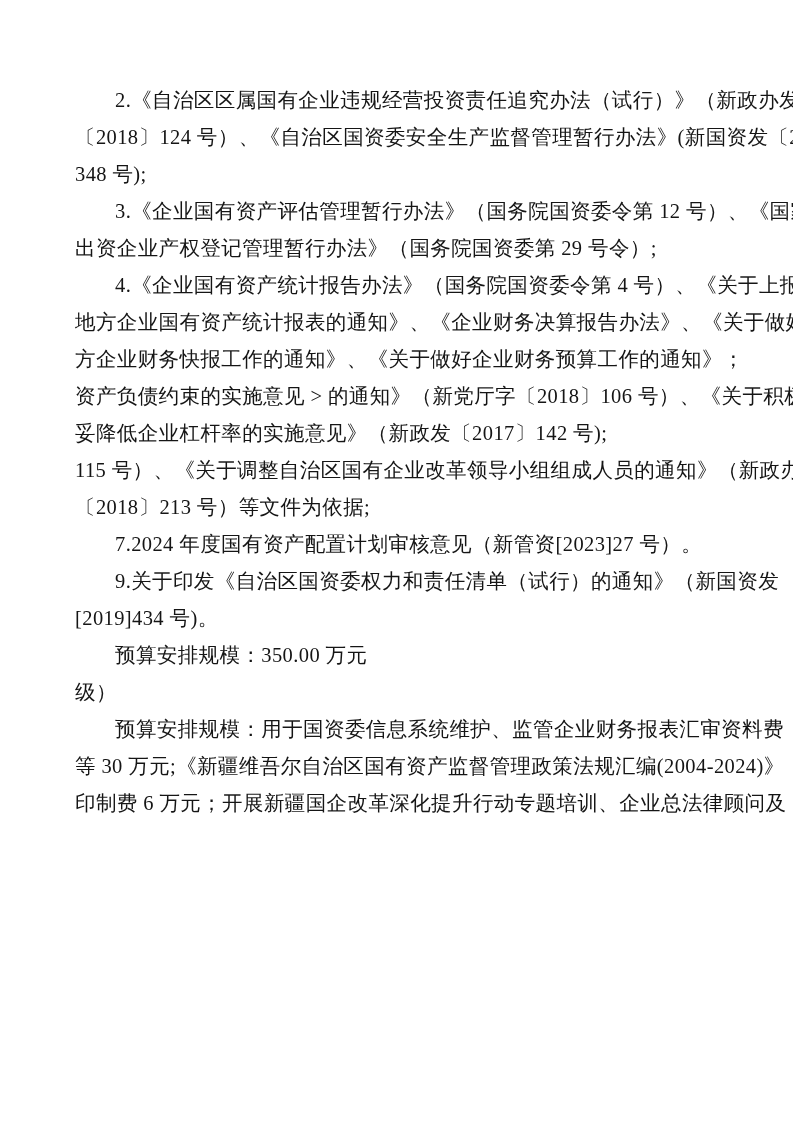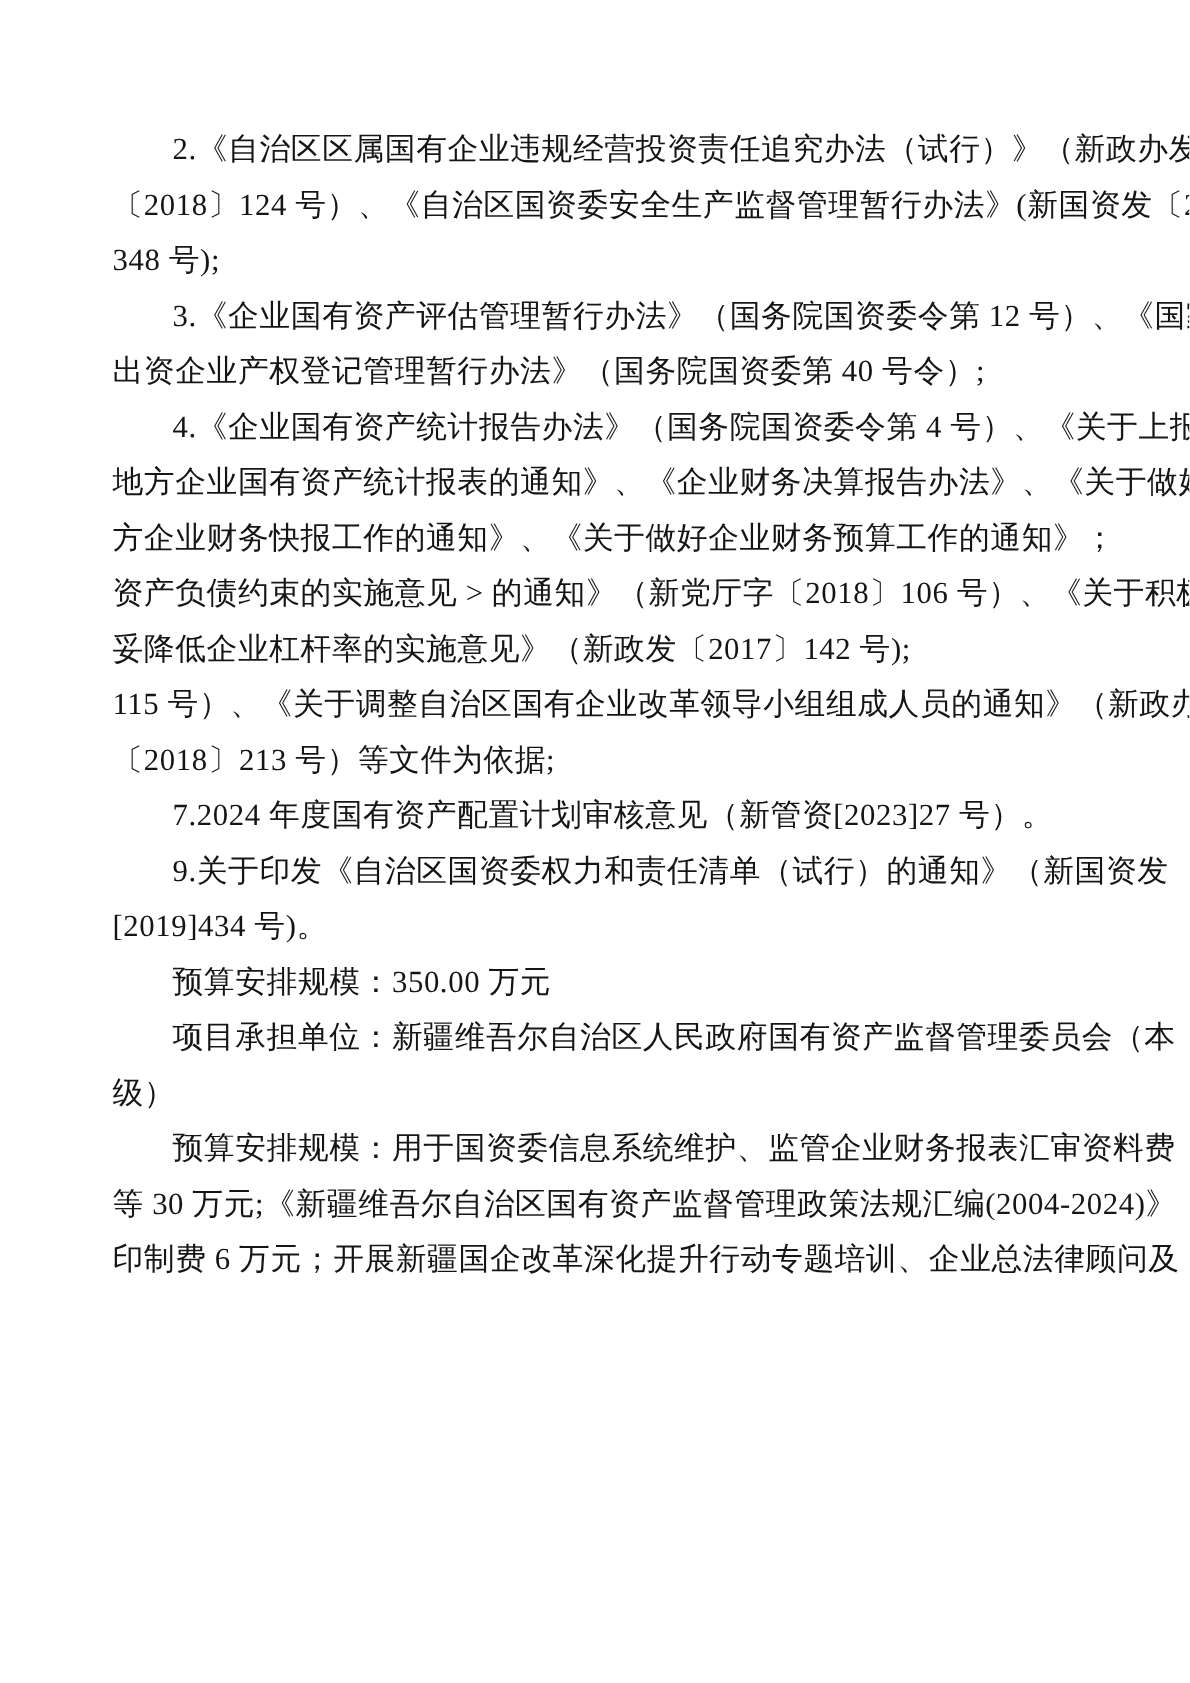--- a/index.html
+++ b/index.html
@@ -45,21 +45,21 @@
 
 <div class="page">
   <div class="content" id="doc-body">
       <div class="para">
         <div class="line indent">2.《自治区区属国有企业违规经营投资责任追究办法（试行）》（新政办发</div>
         <div class="line">〔2018〕124 号）、《自治区国资委安全生产监督管理暂行办法》(新国资发〔2015〕</div>
         <div class="line">348 号);</div>
       </div>
       <div class="para">
         <div class="line indent">3.《企业国有资产评估管理暂行办法》（国务院国资委令第 12 号）、《国家</div>
-        <div class="line">出资企业产权登记管理暂行办法》（国务院国资委第 40 号令）;</div>
+        <div class="line">出资企业产权登记管理暂行办法》（国务院国资委第 29 号令）;</div>
       </div>
       <div class="para">
         <div class="line indent">4.《企业国有资产统计报告办法》（国务院国资委令第 4 号）、《关于上报</div>
         <div class="line">地方企业国有资产统计报表的通知》、《企业财务决算报告办法》、《关于做好地</div>
         <div class="line">方企业财务快报工作的通知》、《关于做好企业财务预算工作的通知》；</div>
       </div>
       <div class="para">
         <div class="line">资产负债约束的实施意见 &gt; 的通知》（新党厅字〔2018〕106 号）、《关于积极稳</div>
         <div class="line">妥降低企业杠杆率的实施意见》（新政发〔2017〕142 号);</div>
       </div>
@@ -71,21 +71,20 @@
         <div class="line indent">7.2024 年度国有资产配置计划审核意见（新管资[2023]27 号）。</div>
       </div>
       <div class="para">
         <div class="line indent">9.关于印发《自治区国资委权力和责任清单（试行）的通知》（新国资发</div>
         <div class="line">[2019]434 号)。</div>
       </div>
       <div class="para">
         <div class="line indent">预算安排规模：350.00 万元</div>
       </div>
       <div class="para">
-        <div class="line indent">项目承担单位：新疆维吾尔自治区人民政府国有资产监督管理委员会（本</div>
         <div class="line">级）</div>
       </div>
       <div class="para">
         <div class="line indent">预算安排规模：用于国资委信息系统维护、监管企业财务报表汇审资料费</div>
         <div class="line">等 30 万元;《新疆维吾尔自治区国有资产监督管理政策法规汇编(2004-2024)》</div>
         <div class="line">印制费 6 万元；开展新疆国企改革深化提升行动专题培训、企业总法律顾问及</div>
       </div>
     </div>
   <div class="pagenum">25</div>
 </div>

